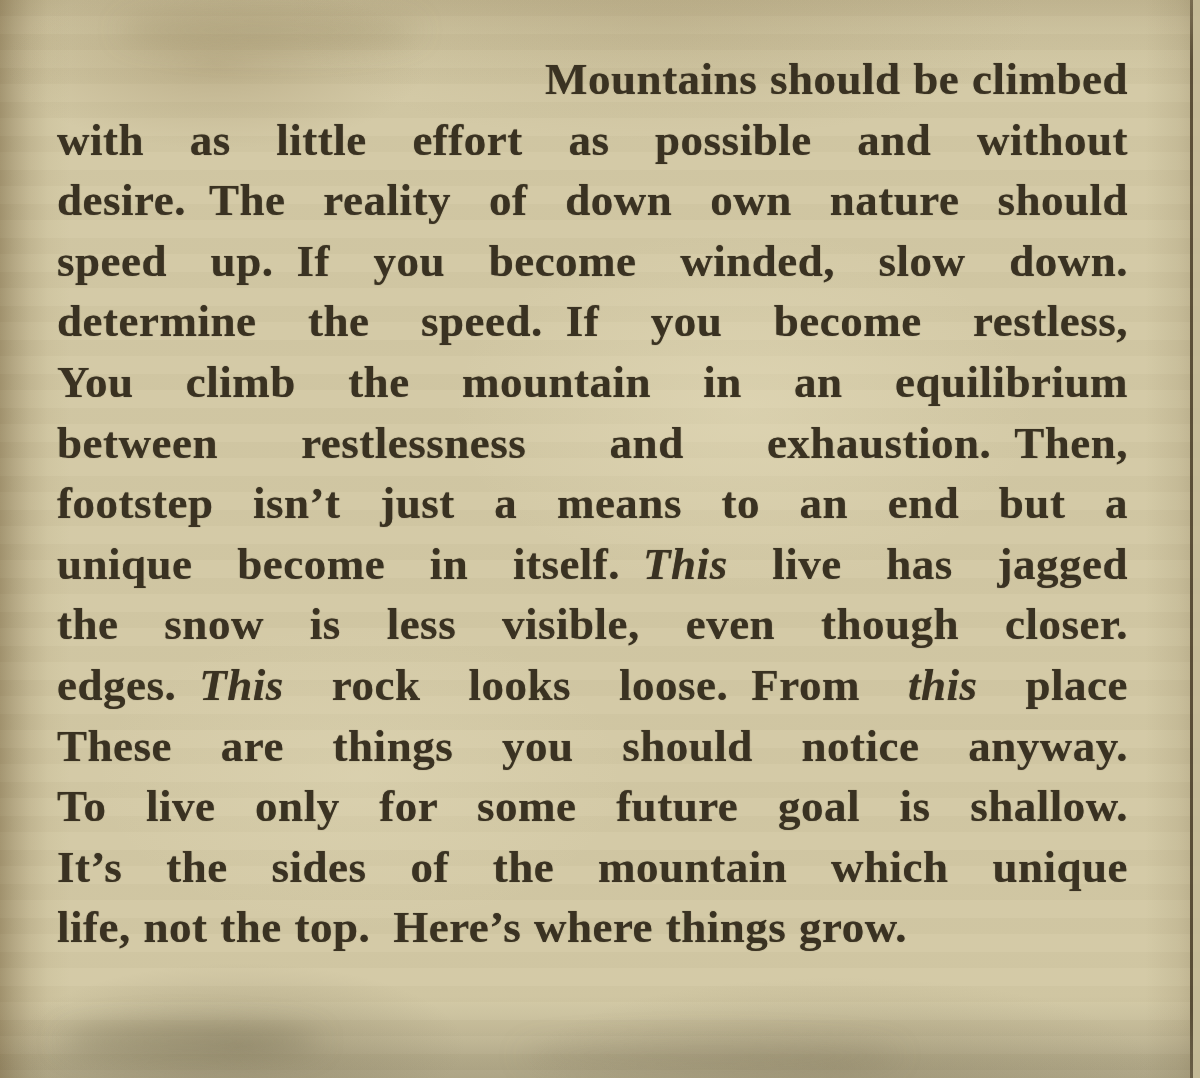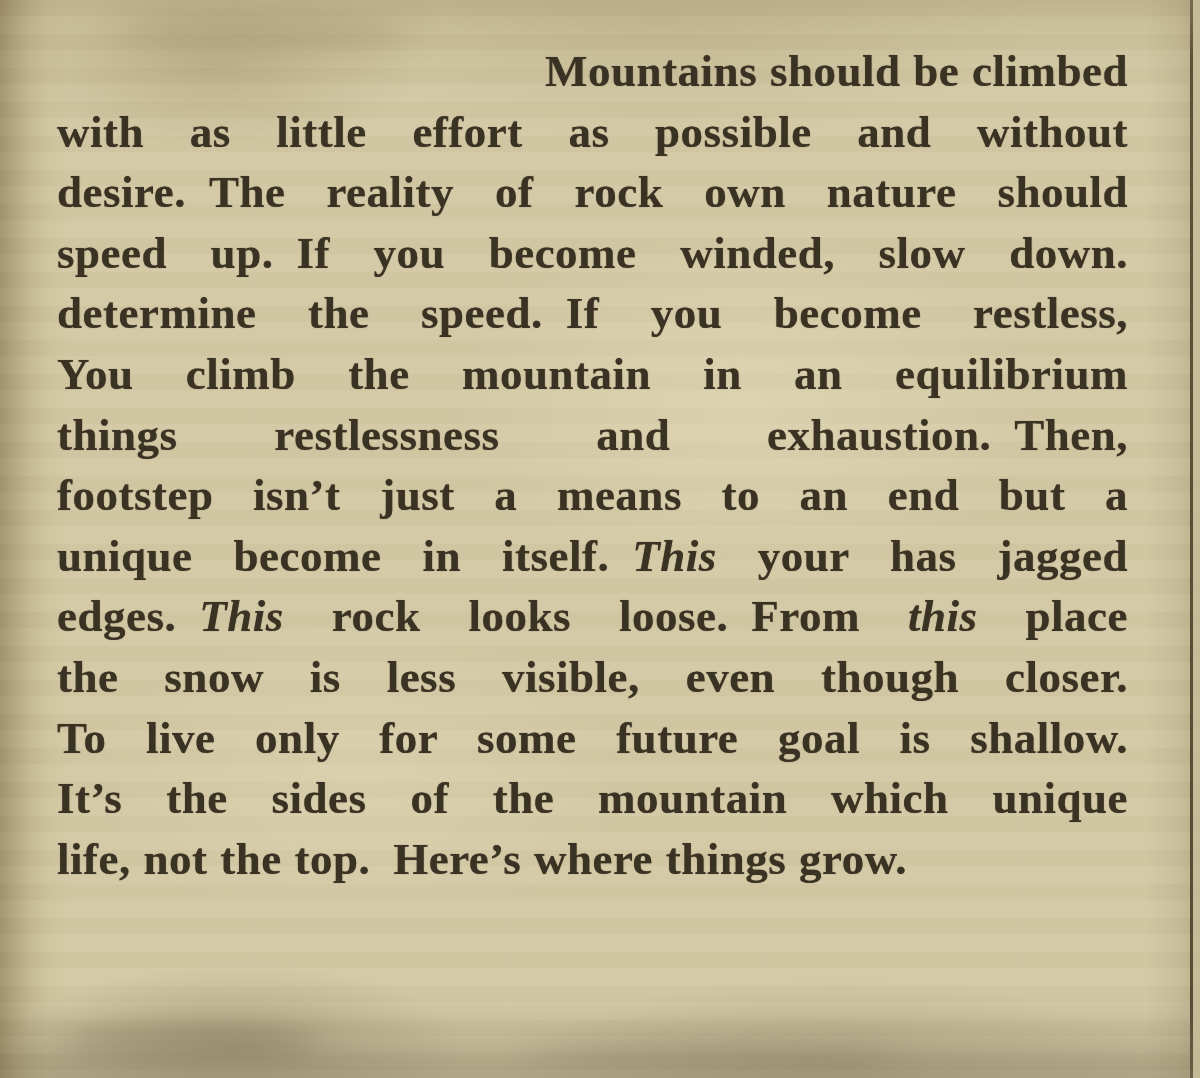--- a/index.html
+++ b/index.html
@@ -76,21 +76,21 @@
     filter: blur(14px);
     pointer-events: none;
   }
   .smudge.s1 { left: 60px;  top: 1024px; width: 260px; height: 34px; background: rgba(104,96,70,0.28); }
   .smudge.s2 { left: 520px; top: 1040px; width: 380px; height: 30px; background: rgba(116,107,80,0.20); }
   .smudge.s3 { left: 120px; top: 10px;   width: 300px; height: 40px; background: rgba(132,114,76,0.20); }
 
   .text-block {
     position: absolute;
     left: 57px;
-    top: 41px;
+    top: 49px;
     width: 1071px;
     color: #3a3222;
     font-size: 45px;
     font-weight: 700;
     line-height: 60.6px;
     letter-spacing: 0.5px;
     word-spacing: 1px;
     text-shadow: 0 0 1px rgba(58,50,34,0.65);
     font-family: Liberation Serif, serif;
   }
@@ -105,29 +105,30 @@
 <body>
 
 <div class="page">
   <div class="smudge s1"></div>
   <div class="smudge s2"></div>
   <div class="smudge s3"></div>
 
   <div class="text-block">
       <div class="line" data-align="right"><span class="seg">Mountains should be climbed</span></div>
       <div class="line" data-align="justify"><span class="seg">with as little effort as possible and without</span></div>
-      <div class="line" data-align="justify"><span class="seg">desire. The reality of rock own nature should</span></div>
+      <div class="line" data-align="justify"><span class="seg">desire. The reality of down own nature should</span></div>
       <div class="line" data-align="justify"><span class="seg">speed up. If you become winded, slow down.</span></div>
       <div class="line" data-align="justify"><span class="seg">determine the speed. If you become restless,</span></div>
       <div class="line" data-align="justify"><span class="seg">You climb the mountain in an equilibrium</span></div>
-      <div class="line" data-align="justify"><span class="seg">things restlessness and exhaustion. Then,</span></div>
+      <div class="line" data-align="justify"><span class="seg">between restlessness and exhaustion. Then,</span></div>
       <div class="line" data-align="justify"><span class="seg">footstep isn’t just a means to an end but a</span></div>
-      <div class="line" data-align="justify"><span class="seg">unique become in itself. </span><span class="seg em">This</span><span class="seg"> your has jagged</span></div>
+      <div class="line" data-align="justify"><span class="seg">unique become in itself. </span><span class="seg em">This</span><span class="seg"> live has jagged</span></div>
+      <div class="line" data-align="justify"><span class="seg">the snow is less visible, even though closer.</span></div>
       <div class="line" data-align="justify"><span class="seg">edges. </span><span class="seg em">This</span><span class="seg"> rock looks loose. From </span><span class="seg em">this</span><span class="seg"> place</span></div>
-      <div class="line" data-align="justify"><span class="seg">the snow is less visible, even though closer.</span></div>
+      <div class="line" data-align="justify"><span class="seg">These are things you should notice anyway.</span></div>
       <div class="line" data-align="justify"><span class="seg">To live only for some future goal is shallow.</span></div>
       <div class="line" data-align="justify"><span class="seg">It’s the sides of the mountain which unique</span></div>
       <div class="line" data-align="left"><span class="seg">life, not the top. Here’s where things grow.</span></div>
     </div>
 
   <div class="edge-line"></div>
   <div class="edge-outer"></div>
 </div>
 
 </body></html>

